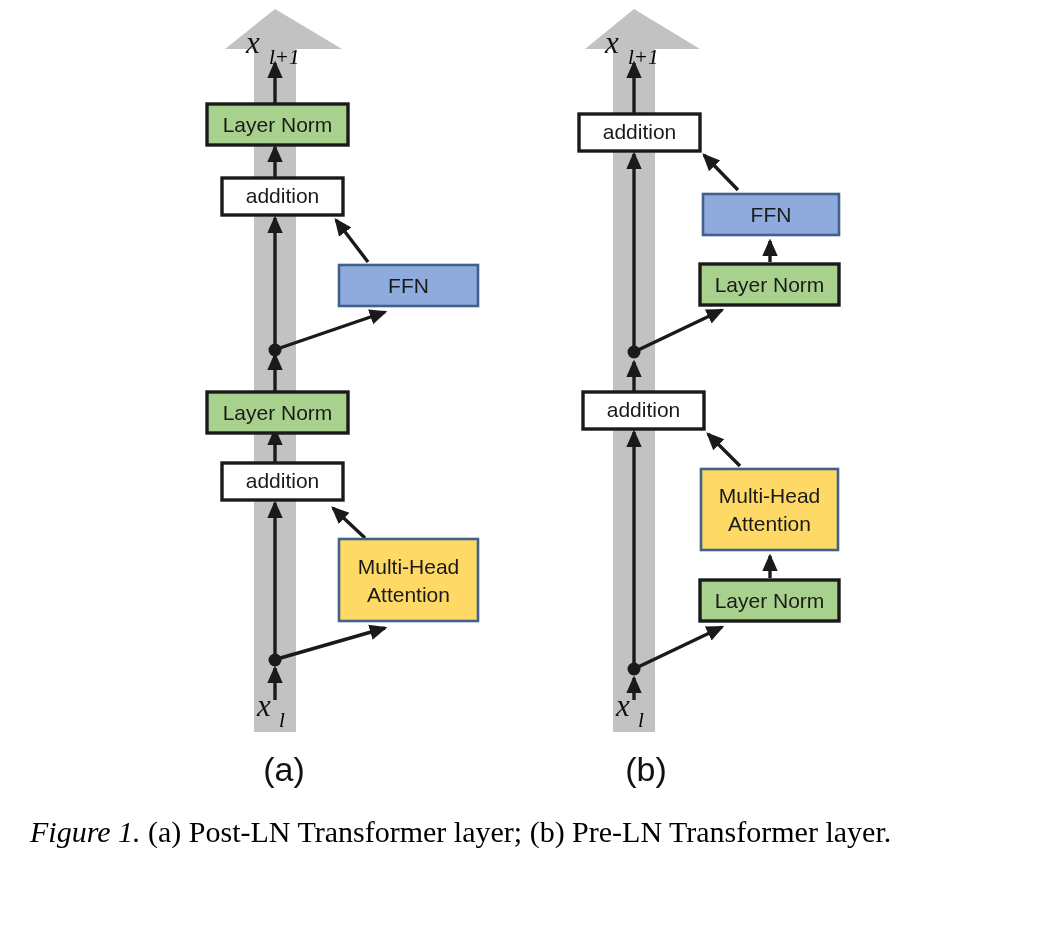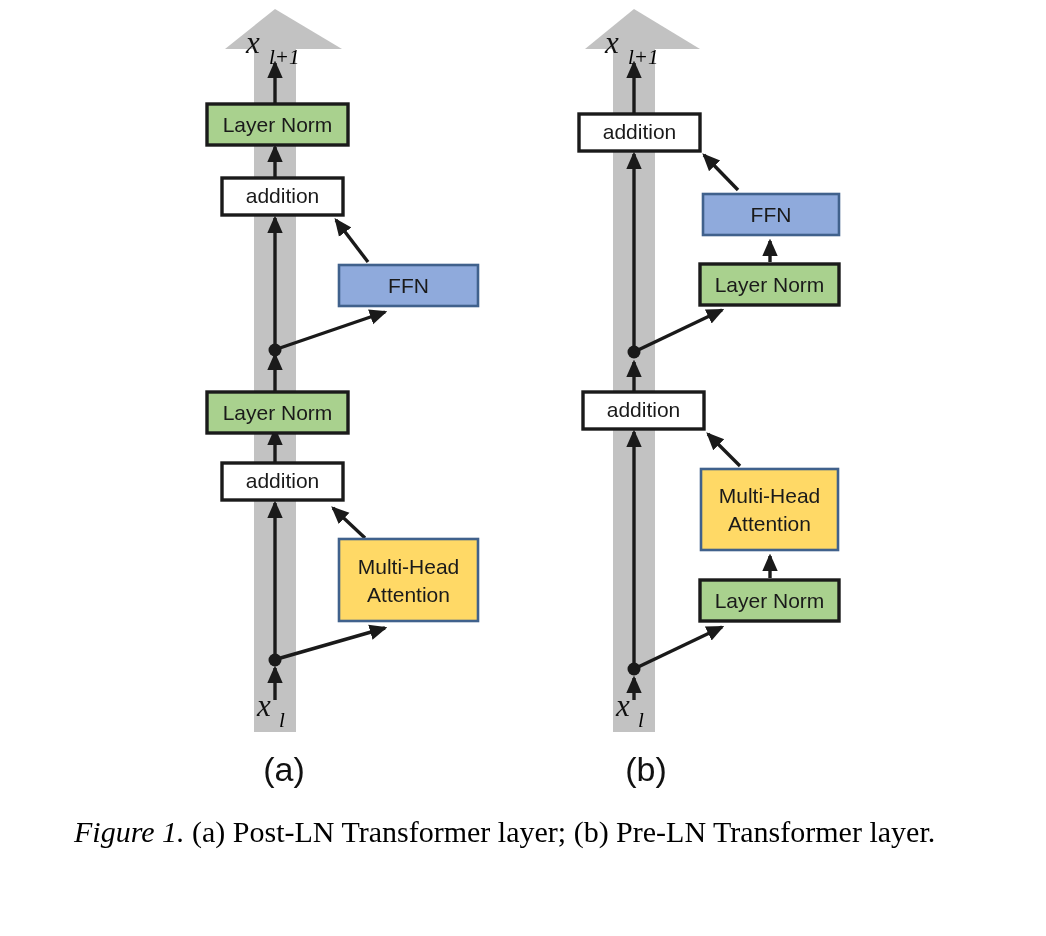--- a/index.html
+++ b/index.html
@@ -56,21 +56,20 @@
     left: 30px;
     top: 812px;
     width: 990px;
     font-family: "Liberation Serif", serif;
     font-size: 30px;
     line-height: 1.33;
     color: #000000;
   }
   #caption .cap-em {
     font-style: italic;
-    margin-left: 44px;
   }
 </style>
 </head>
 <body>
 
 <div id="figure-root">
 
   <svg id="diagram-svg" viewBox="0 0 1046 800">
     <defs>
       <marker id="arrowBlack" viewBox="0 0 10 10" refX="8.6" refY="5" markerWidth="5.2" markerHeight="5.2" orient="auto-start-reverse">

